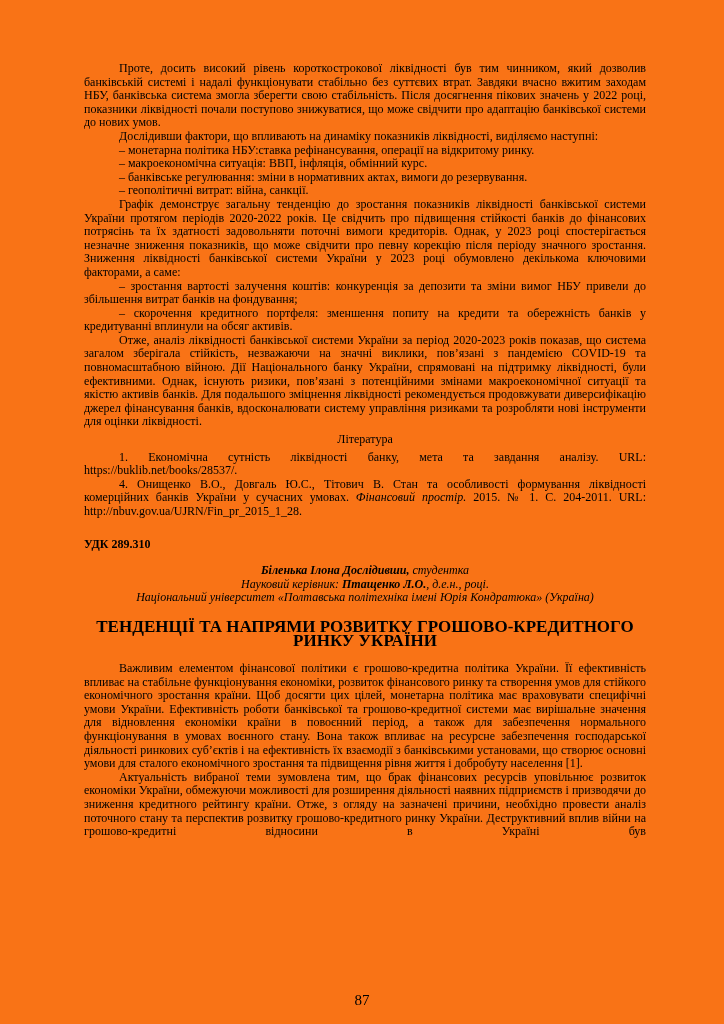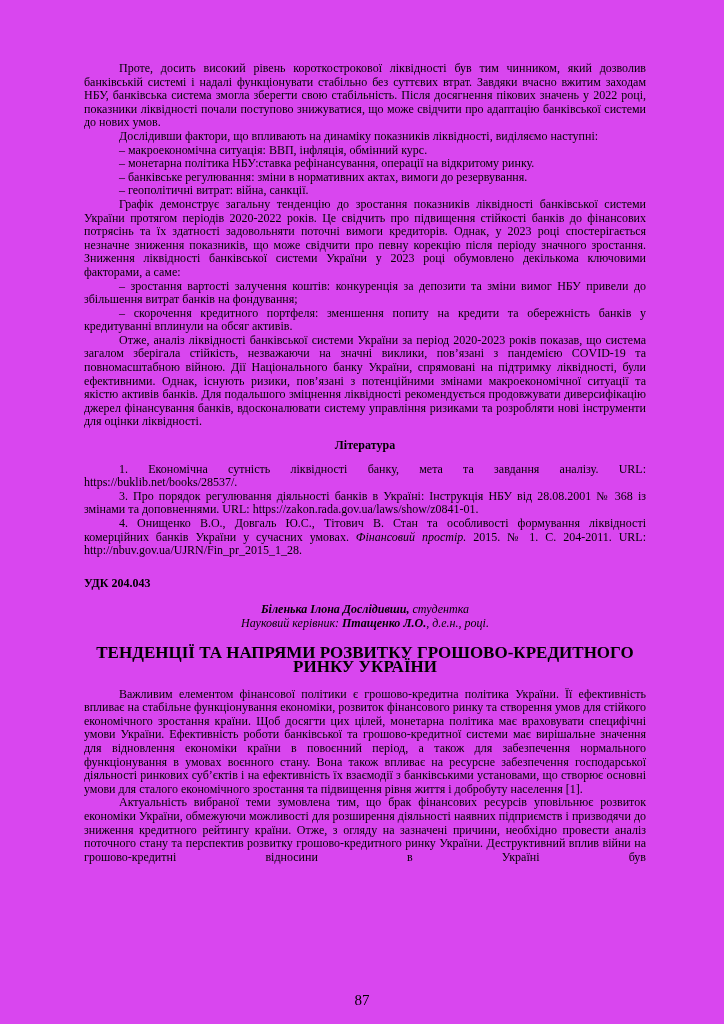--- a/index.html
+++ b/index.html
@@ -1,41 +1,41 @@
 <!DOCTYPE html>
 <html><head>
 <meta charset="utf-8">
 <style>
   html, body { margin: 0; padding: 0; background: #e8e8e8; }
   .page {
     width: 724px;
     height: 1024px;
     margin: 0 auto;
-    background: #d946ef;
+    background: #f97316;
     position: relative;
     box-sizing: border-box;
     padding: 62px 78px 0 84px;
     font-family: "Liberation Serif", "DejaVu Serif", serif;
     font-size: 12px;
     line-height: 13.6px;
     color: #000000;
     overflow: hidden;
   }
   p { margin: 0; }
   .para {
     text-indent: 35px;
     text-align: justify;
   }
   .cont { text-align-last: justify; }
   .bold { font-weight: bold; }
   .italic { font-style: italic; }
   .lit-heading {
-    margin: 10px;
+    margin: 4px;
     font-size: 12px;
-    font-weight: bold;
+    font-weight: normal;
     text-align: center;
     line-height: 13.6px;
   }
   .udk {
     font-weight: bold;
     margin-top: 19px;
   }
   .author-block { margin-top: 13px; }
   .author-block p { text-align: center; line-height: 13.6px; }
   .article-title {
@@ -55,42 +55,42 @@
   }
 </style>
 </head>
 <body>
 
 <div class="page">
 
   <section>
     <p class="para">Проте, досить високий рівень короткострокової ліквідності був тим чинником, який дозволив банківській системі і надалі функціонувати стабільно без суттєвих втрат. Завдяки вчасно вжитим заходам НБУ, банківська система змогла зберегти свою стабільність. Після досягнення пікових значень у 2022 році, показники ліквідності почали поступово знижуватися, що може свідчити про адаптацію банківської системи до нових умов.</p>
     <p class="para">Дослідивши фактори, що впливають на динаміку показників ліквідності, виділяємо наступні:</p>
+    <p class="para">–  монетарна політика НБУ:ставка рефінансування, операції на відкритому ринку.</p>
     <p class="para">–  макроекономічна ситуація: ВВП, інфляція, обмінний курс.</p>
-    <p class="para">–  монетарна політика НБУ:ставка рефінансування, операції на відкритому ринку.</p>
     <p class="para">–  банківське регулювання: зміни в нормативних актах, вимоги до резервування.</p>
     <p class="para">–  геополітичні витрат: війна, санкції.</p>
     <p class="para">Графік демонструє загальну тенденцію до зростання показників ліквідності банківської системи України протягом періодів 2020-2022 років. Це свідчить про підвищення стійкості банків до фінансових потрясінь та їх здатності задовольняти поточні вимоги кредиторів. Однак, у 2023 році спостерігається незначне зниження показників, що може свідчити про певну корекцію після періоду значного зростання. Зниження ліквідності банківської системи України у 2023 році обумовлено декількома ключовими факторами, а саме:</p>
     <p class="para">–  зростання вартості залучення коштів: конкуренція за депозити та зміни вимог НБУ привели до збільшення витрат банків на фондування;</p>
     <p class="para">–  скорочення кредитного портфеля: зменшення попиту на кредити та обережність банків у кредитуванні вплинули на обсяг активів.</p>
     <p class="para">Отже, аналіз ліквідності банківської системи України за період 2020-2023 років показав, що система загалом зберігала стійкість, незважаючи на значні виклики, пов’язані з пандемією COVID-19 та повномасштабною війною. Дії Національного банку України, спрямовані на підтримку ліквідності, були ефективними. Однак, існують ризики, пов’язані з потенційними змінами макроекономічної ситуації та якістю активів банків. Для подальшого зміцнення ліквідності рекомендується продовжувати диверсифікацію джерел фінансування банків, вдосконалювати систему управління ризиками та розробляти нові інструменти для оцінки ліквідності.</p>
 
     <h3 class="lit-heading">Література</h3>
 
     <p class="para"><span>1. Економічна сутність ліквідності банку, мета та завдання аналізу. URL: https://buklib.net/books/28537/.</span><span class="italic"></span><span></span></p>
-    <p class="para"><span>3.  Про порядок регулювання діяльності банків в Україні: Інструкція НБУ від 28.08.2001 № 368 із змінами та доповненнями. URL: https://zakon.rada.gov.ua/laws/show/z0841-01.</span><span class="italic"></span><span></span></p>
     <p class="para"><span>4. Онищенко В.О., Довгаль Ю.С., Тітович В. Стан та особливості формування ліквідності комерційних банків України у сучасних умовах. </span><span class="italic">Фінансовий простір.</span><span> 2015. № 1. С. 204-2011. URL: http://nbuv.gov.ua/UJRN/Fin_pr_2015_1_28.</span></p>
   </section>
 
   <section>
-    <p class="udk">УДК 204.043</p>
+    <p class="udk">УДК 289.310</p>
 
     <div class="author-block">
       <p><span class="bold italic">Біленька Ілона Дослідивши,</span><span class="italic"> студентка</span></p>
       <p><span class="italic">Науковий керівник: </span><span class="bold italic">Птащенко Л.О.</span><span class="italic">, д.е.н., році.</span></p>
+      <p class="italic">Національний університет «Полтавська політехніка імені Юрія Кондратюка» (Україна)</p>
     </div>
 
     <h2 class="article-title">ТЕНДЕНЦІЇ ТА НАПРЯМИ РОЗВИТКУ ГРОШОВО-КРЕДИТНОГО РИНКУ УКРАЇНИ</h2>
 
     <p class="para">Важливим елементом фінансової політики є грошово-кредитна політика України. Її ефективність впливає на стабільне функціонування економіки, розвиток фінансового ринку та створення умов для стійкого економічного зростання країни. Щоб досягти цих цілей, монетарна політика має враховувати специфічні умови України. Ефективність роботи банківської та грошово-кредитної системи має вирішальне значення для відновлення економіки країни в повоєнний період, а також для забезпечення нормального функціонування в умовах воєнного стану. Вона також впливає на ресурсне забезпечення господарської діяльності ринкових суб’єктів і на ефективність їх взаємодії з банківськими установами, що створює основні умови для сталого економічного зростання та підвищення рівня життя і добробуту населення [1].</p>
     <p class="para cont">Актуальність вибраної теми зумовлена тим, що брак фінансових ресурсів уповільнює розвиток економіки України, обмежуючи можливості для розширення діяльності наявних підприємств і призводячи до зниження кредитного рейтингу країни. Отже, з огляду на зазначені причини, необхідно провести аналіз поточного стану та перспектив розвитку грошово-кредитного ринку України. Деструктивний вплив війни на грошово-кредитні відносини в Україні був</p>
   </section>
 
   <div class="page-number">87</div>
 </div>

